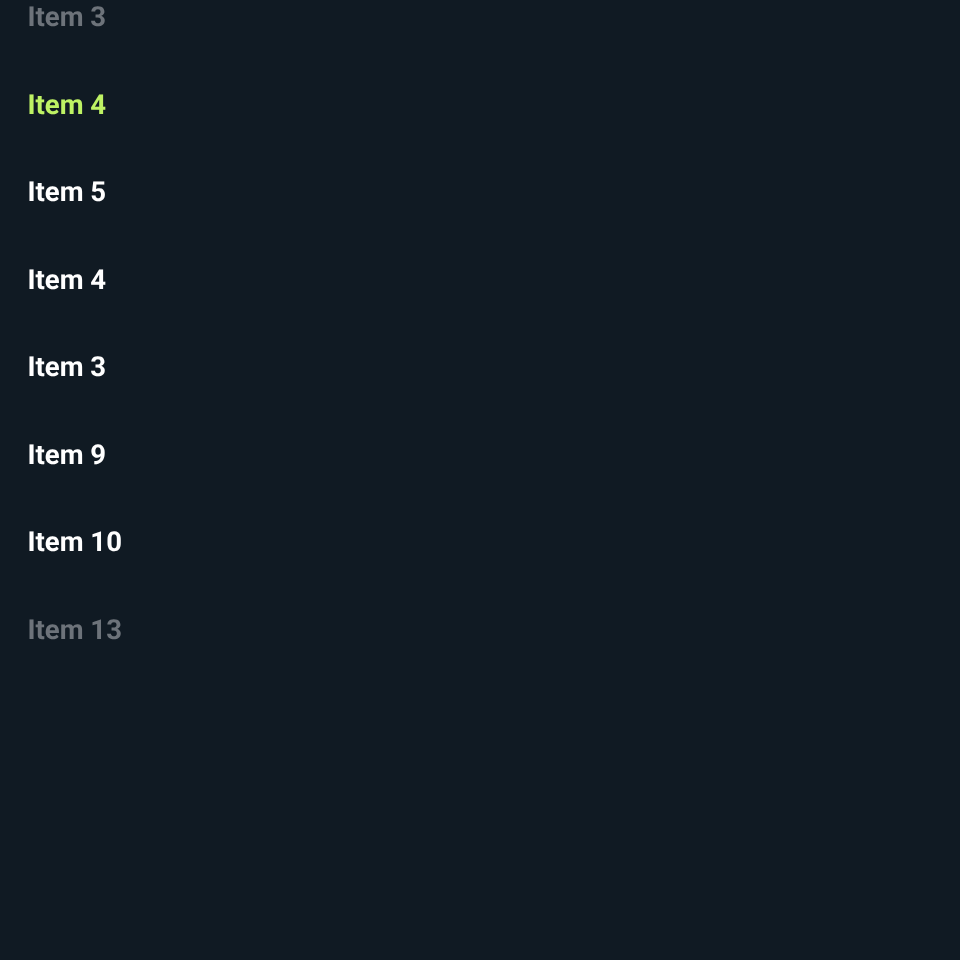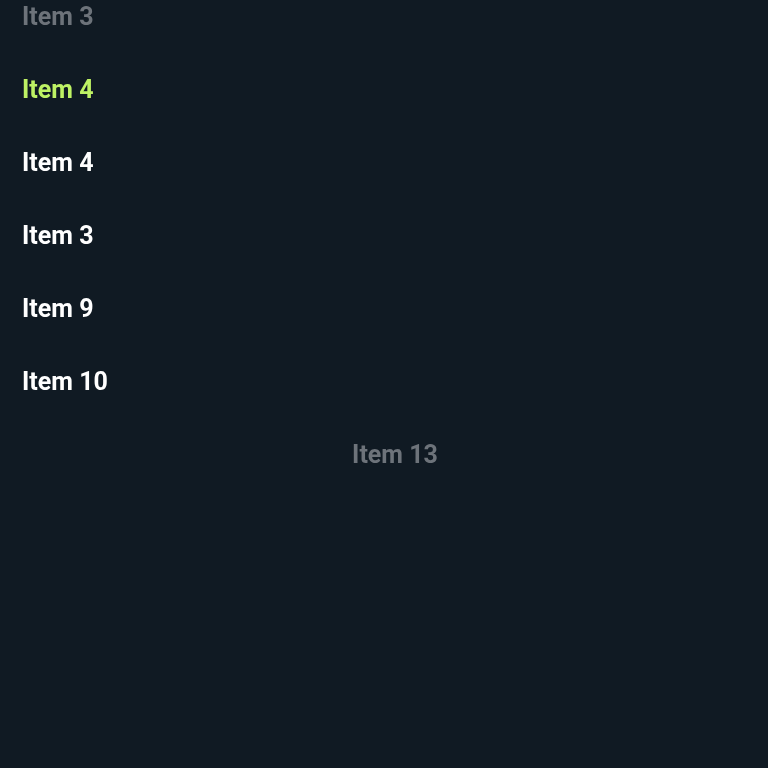--- a/index.html
+++ b/index.html
@@ -13,43 +13,43 @@
       overflow: hidden;
       background: #101a23;
       font-family: -apple-system, BlinkMacSystemFont, "Segoe UI", Roboto, Helvetica, Arial, sans-serif;
     }
     .list-container {
       padding-left: 22px;
       padding-top: 0;
     }
     .list-item {
       color: #ffffff;
-      font-size: 25px;
+      font-size: 22px;
       font-weight: 700;
       line-height: 1;
       margin-top: 48px;
       cursor: pointer;
       user-select: none;
     }
     .list-item:first-child {
       margin-top: 4px;
       color: #6d737a;
     }
     .list-item:nth-child(2) {
       color: #bef264;
     }
     .list-item:last-child {
       color: #6d737a;
-      text-align: center;
     }
   </style>
 </head>
 <body>
 
 <div class="list-container">
   <div class="list-item">Item 3</div>
   <div class="list-item">Item 4</div>
+  <div class="list-item">Item 5</div>
   <div class="list-item">Item 4</div>
   <div class="list-item">Item 3</div>
   <div class="list-item">Item 9</div>
   <div class="list-item">Item 10</div>
   <div class="list-item">Item 13</div>
 </div>
 
 </body></html>

